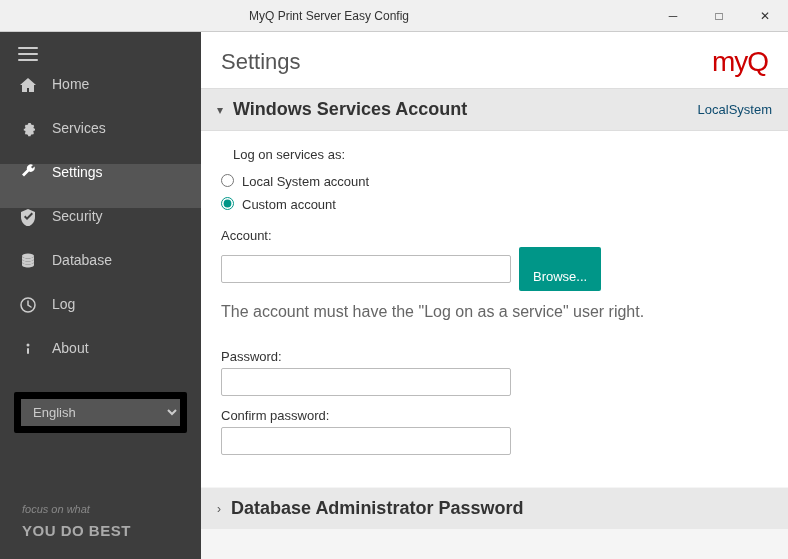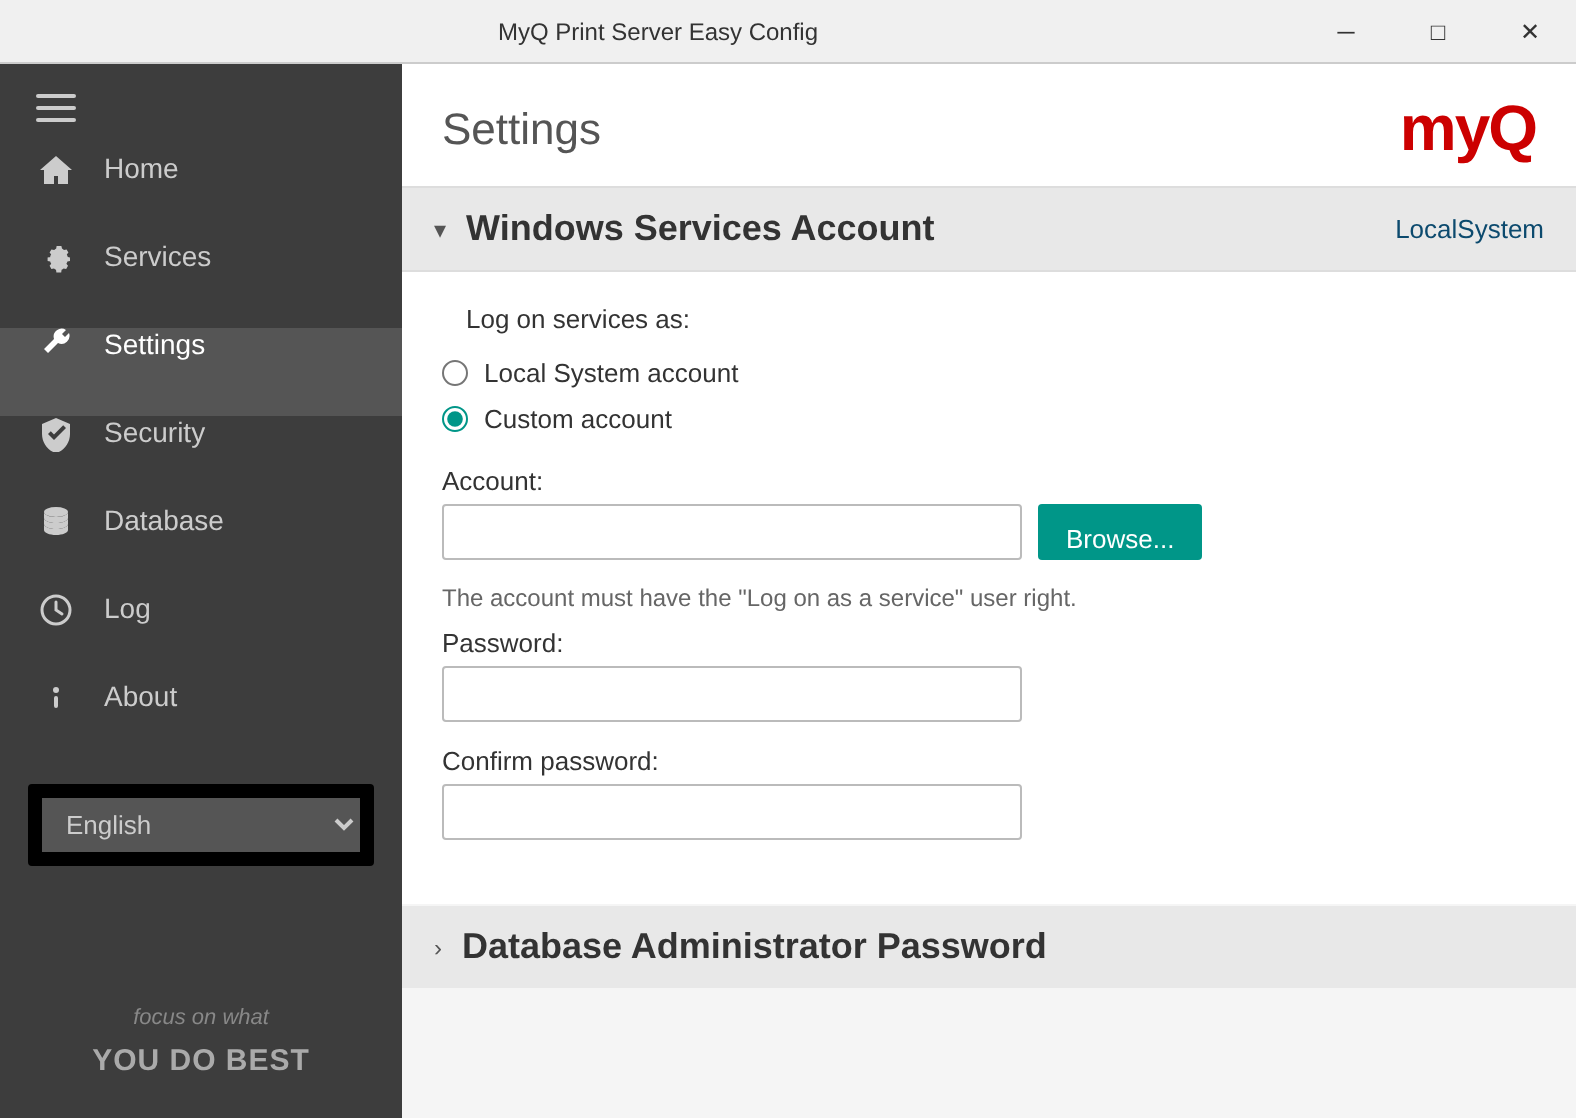--- a/index.html
+++ b/index.html
@@ -106,23 +106,22 @@
       color: #ccc;
       padding: 5px 8px;
       font-size: 13px;
       border-radius: 2px;
       cursor: pointer;
     }
 
     .sidebar-tagline {
       position: absolute;
       bottom: 16px;
-      left: 0;
+      left: 12px;
       width: 100%;
-      text-align: center;
       color: #888;
       font-size: 11px;
       line-height: 1.6;
       font-style: italic;
       padding: 0 10px;
     }
     .sidebar-tagline .bold-line {
       font-weight: 900;
       font-style: normal;
       font-size: 15px;
@@ -146,22 +145,22 @@
       padding: 14px 20px 10px 20px;
       background: #fff;
       flex-shrink: 0;
     }
     .content-title {
       font-size: 22px;
       font-weight: 300;
       color: #555;
     }
     .myq-logo {
-      font-size: 32px;
-      font-weight: bold;
+      font-size: 28px;
+      font-weight: normal;
       color: #c00;
       letter-spacing: -1px;
     }
     .myq-logo span { color: #c00; }
 
     .content-scroll {
       flex: 1;
       overflow-y: auto;
       overflow-x: hidden;
       background: #f5f5f5;
@@ -216,21 +215,21 @@
       margin-left: 12px;
     }
     .radio-group {
       display: flex;
       flex-direction: column;
       gap: 8px;
       margin-bottom: 16px;
     }
     .radio-option {
       display: flex;
-      align-items: center;
+      align-items: flex-start;
       gap: 8px;
       cursor: pointer;
       font-size: 13px;
       color: #333;
     }
     .radio-option input[type="radio"] {
       cursor: pointer;
       accent-color: #009688;
     }
 
@@ -255,32 +254,32 @@
       padding: 0 6px;
       font-size: 13px;
       background: #fff;
       border-radius: 2px;
       outline: none;
     }
     .browse-btn {
       background: #009688;
       color: #fff;
       border: none;
-      padding: 10px 14px;
+      padding: 22px 14px;
       height: 28px;
       font-size: 13px;
       cursor: pointer;
       border-radius: 2px;
       white-space: nowrap;
     }
 
     .hint-text {
-      font-size: 12px;
+      font-size: 16px;
       color: #666;
-      margin-bottom: 8px;
+      margin-bottom: 28px;
     }
 
     .password-input {
       width: 290px;
       height: 28px;
       border: 1px solid #bbb;
       padding: 0 6px;
       font-size: 13px;
       background: #fff;
       border-radius: 2px;

